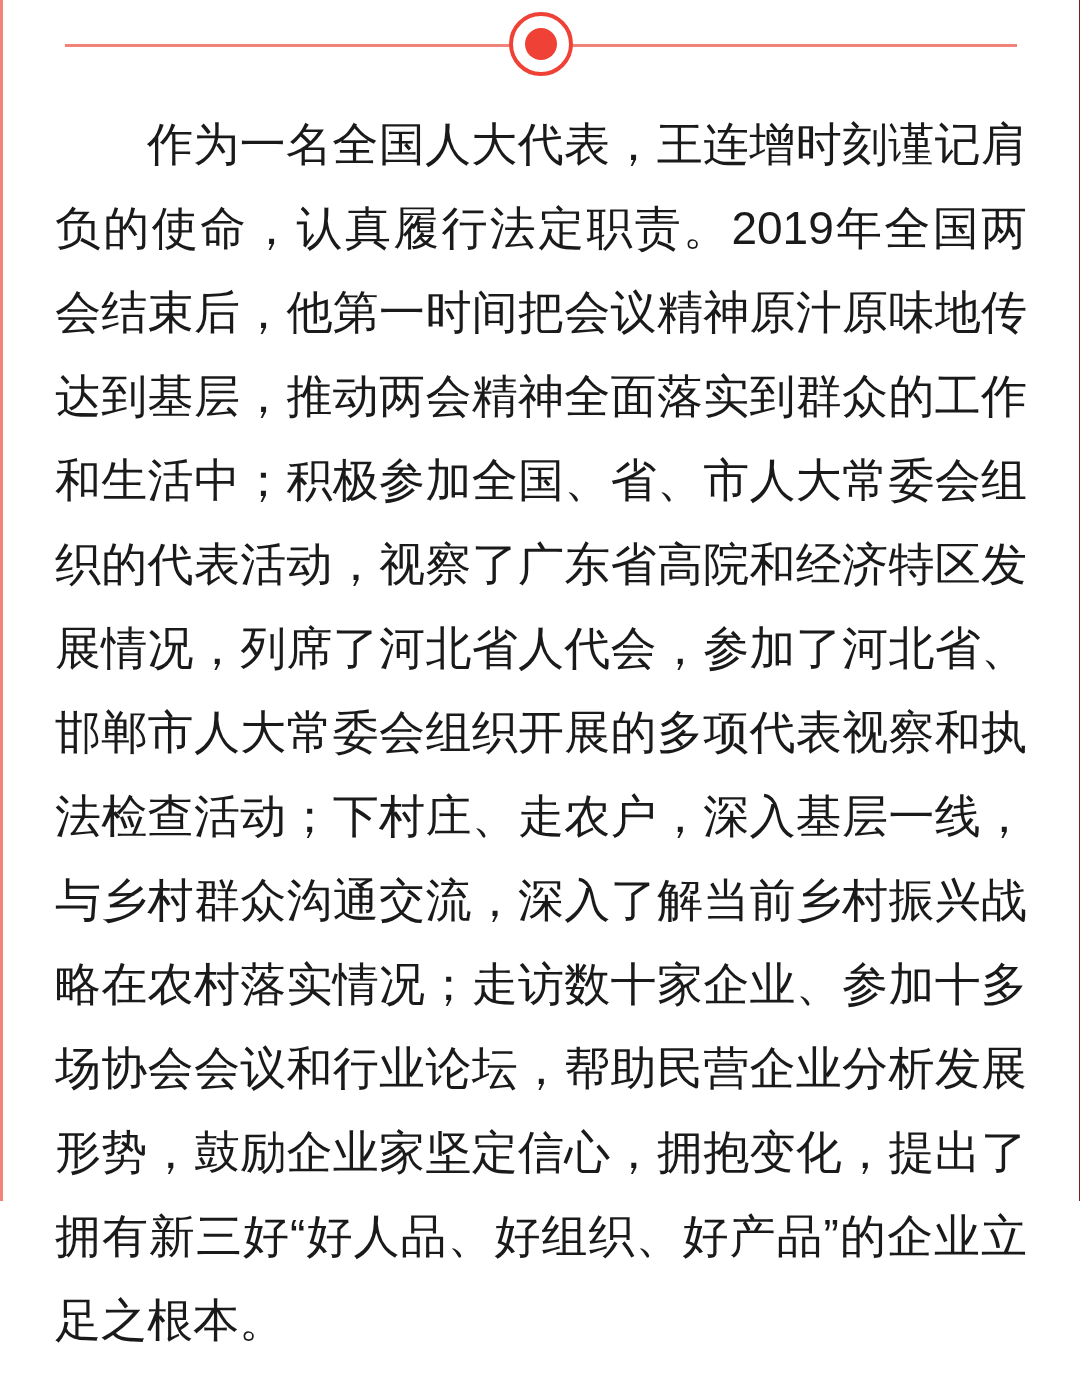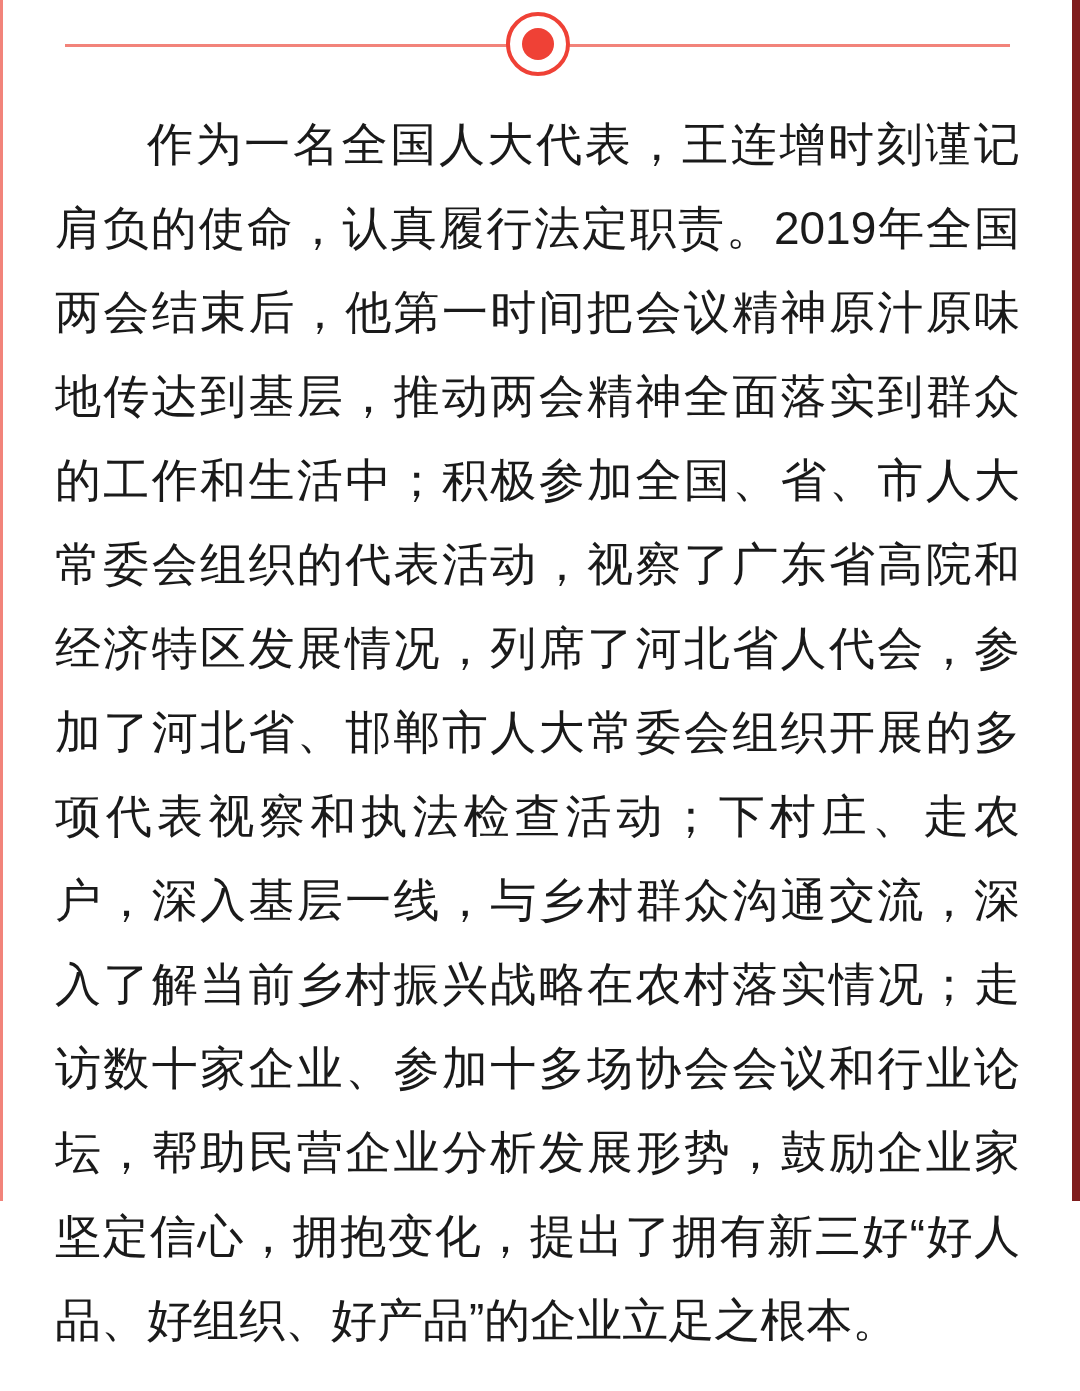--- a/index.html
+++ b/index.html
@@ -12,21 +12,21 @@
     background: #ffffff;
     font-family: "Liberation Sans", "DejaVu Sans", sans-serif;
     overflow: hidden;
   }
   .page {
     position: relative;
     width: 1080px;
     height: 1201px;
     box-sizing: border-box;
     border-left: 3px solid #f2837a;
-    border-right: 8px solid #7f1d1d;
+    border-right: 1px solid #7f1d1d;
     background: #ffffff;
   }
   
   .top-divider {
     position: relative;
     height: 96px;
     width: 100%;
   }
   .top-divider .line {
     position: absolute;

